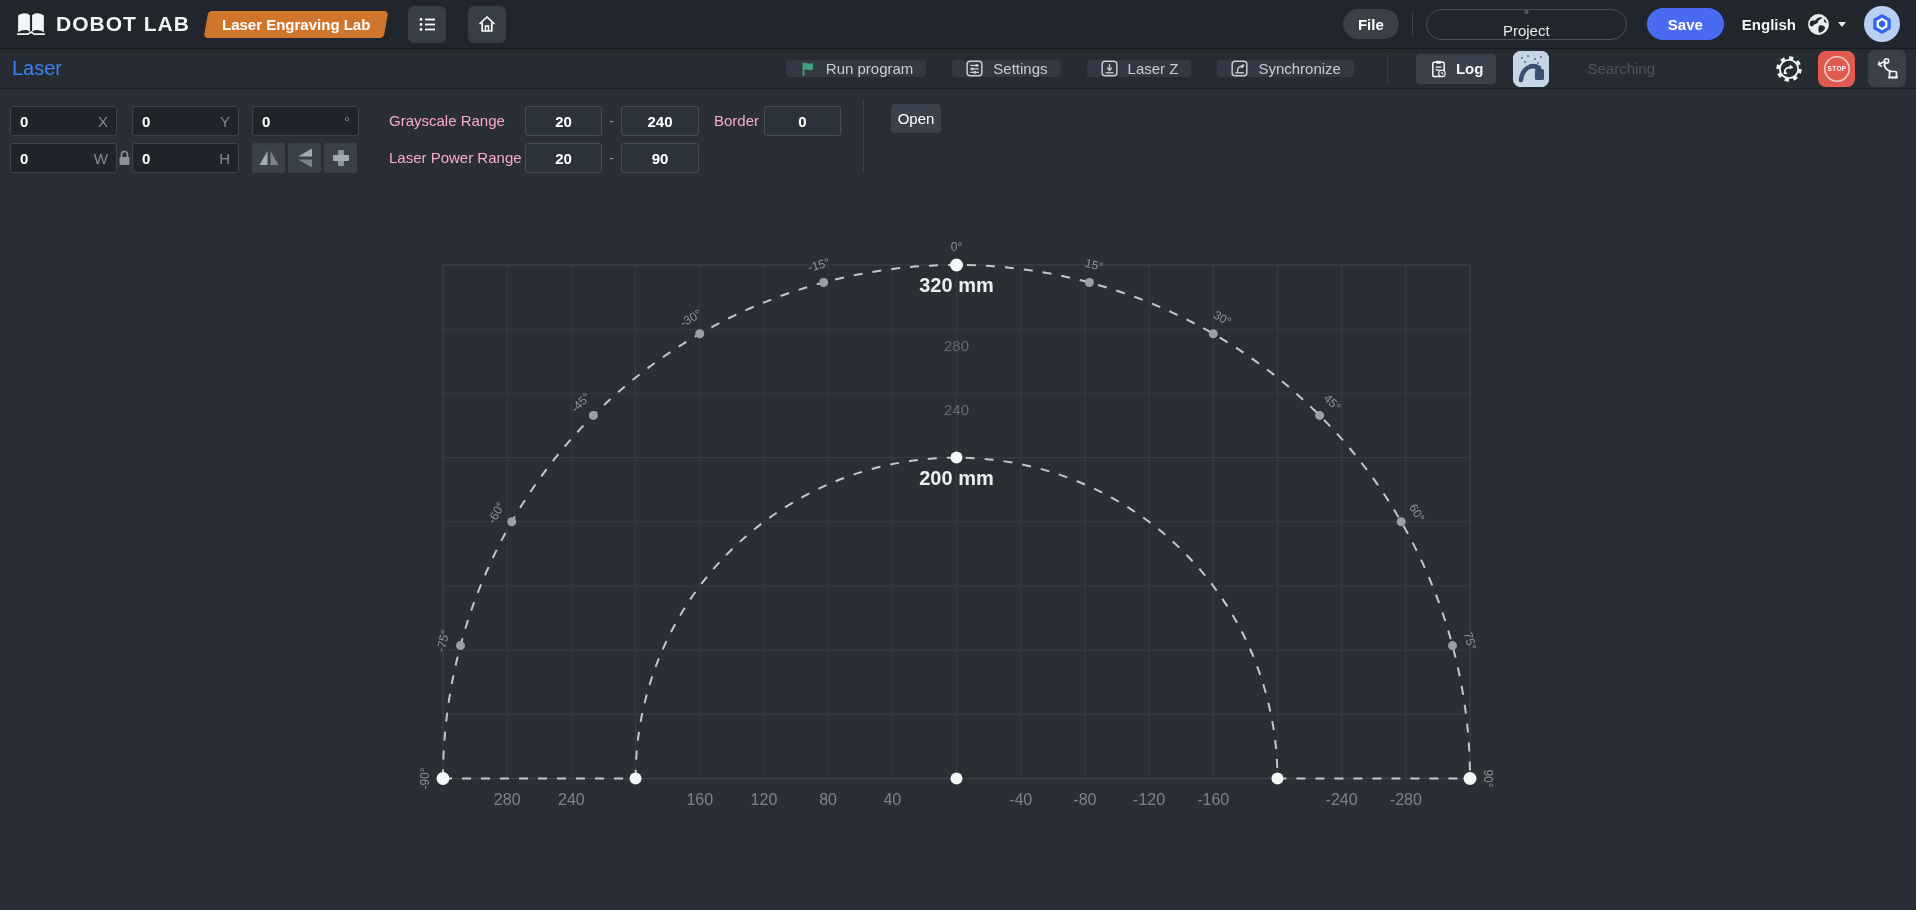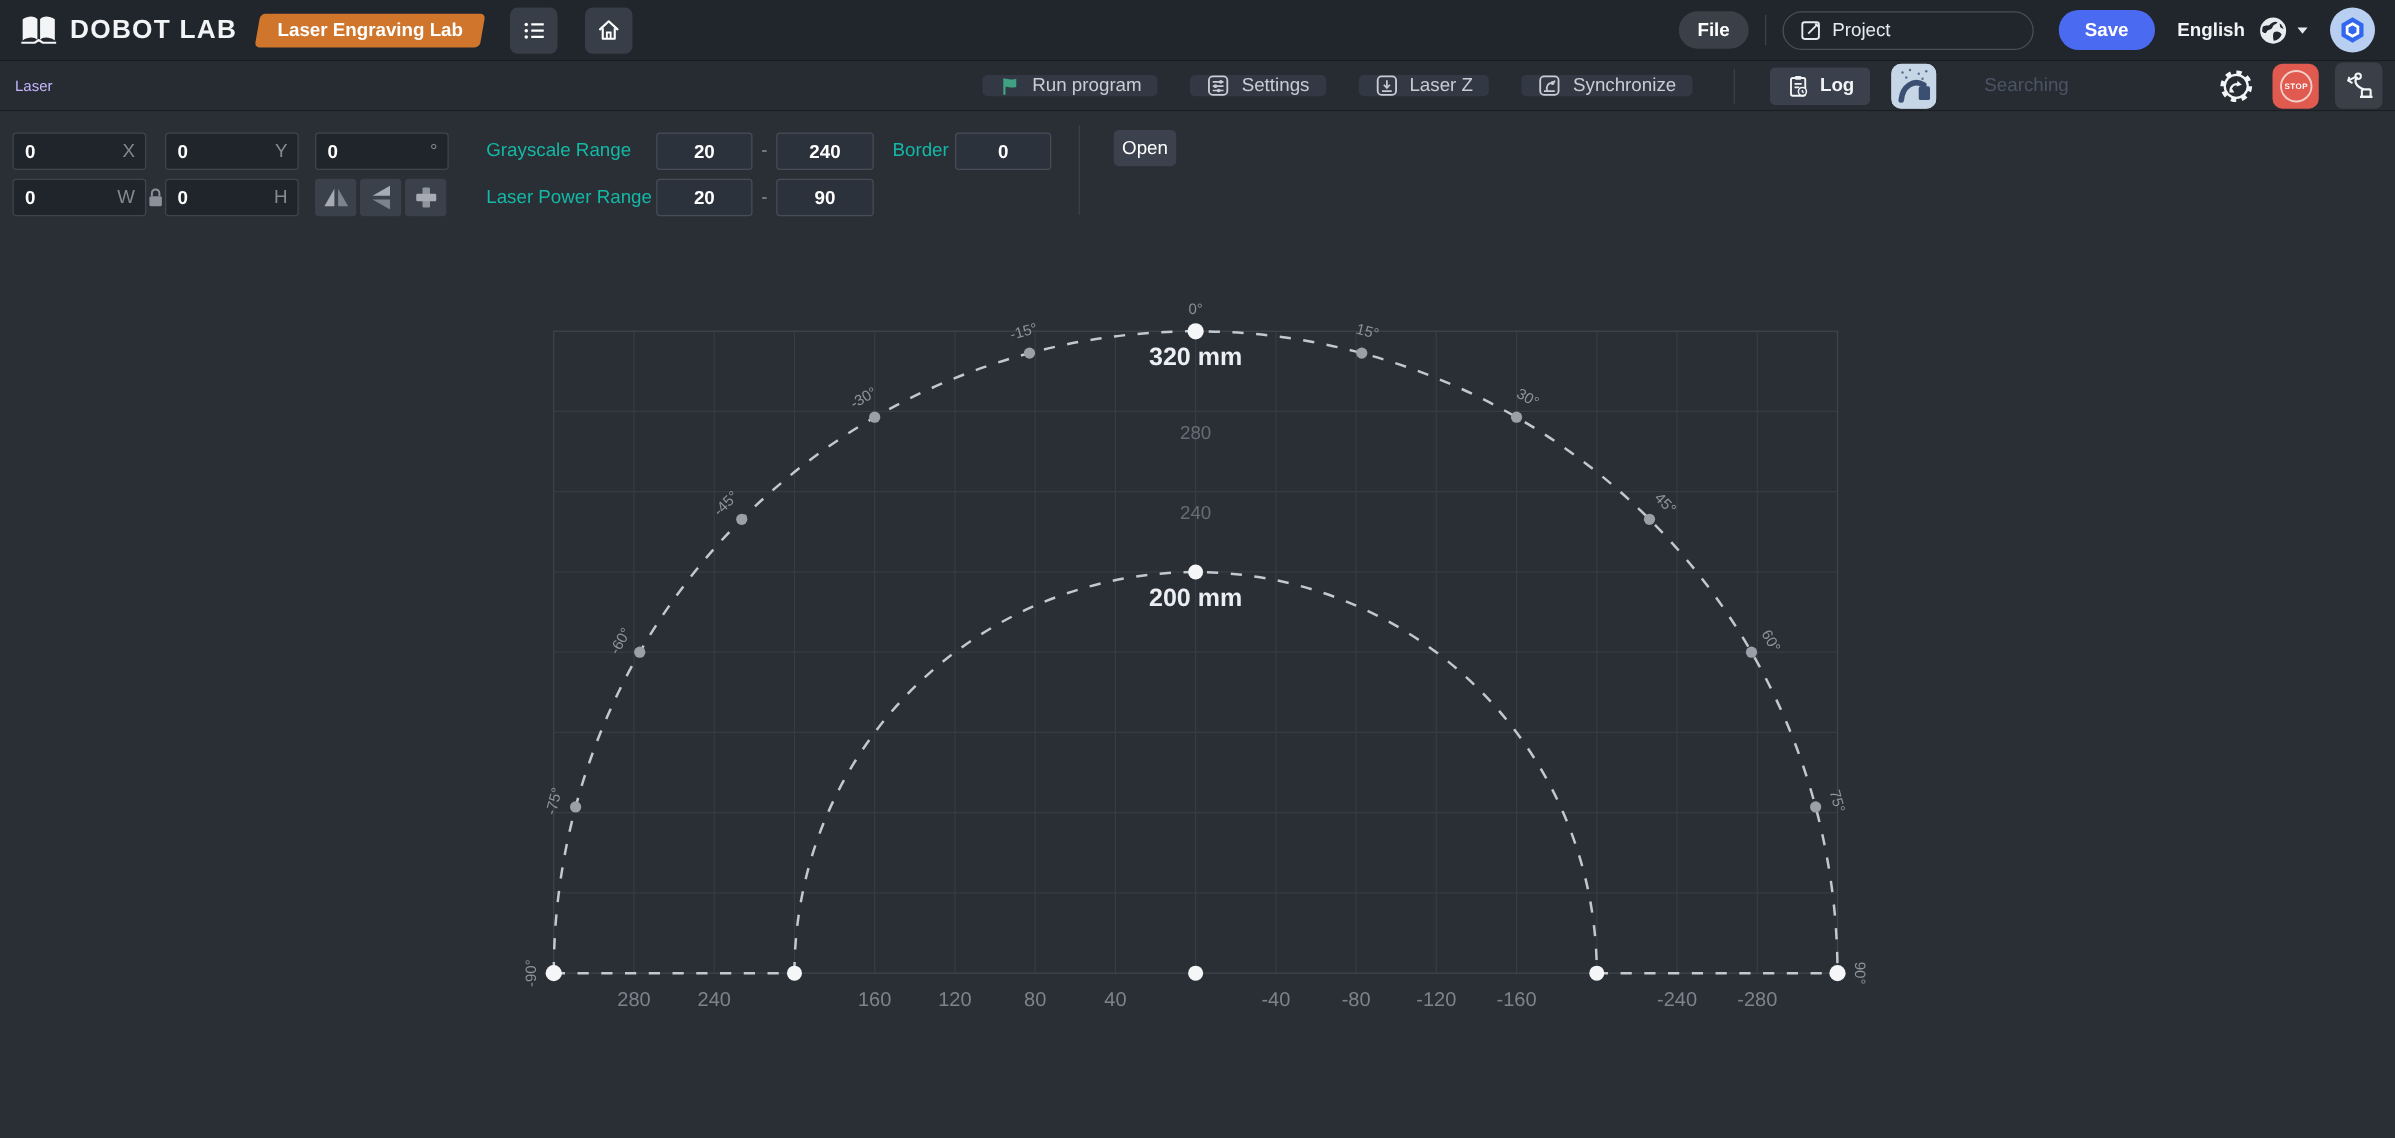--- a/index.html
+++ b/index.html
@@ -15,35 +15,35 @@
            padding:0 16px; border-radius:4px; transform:skewX(-10deg); }
   .badge span { transform:skewX(10deg); font-size:15px; font-weight:700; color:#fff; }
   .icon-btn { width:38px; height:37px; border:none; border-radius:6px; background:#383e47;
               display:flex; align-items:center; justify-content:center; cursor:pointer; }
   .icon-btn.lst { margin-left:22px; } .icon-btn.hm { margin-left:22px; }
   .tb-right { margin-left:auto; display:flex; align-items:center; }
   .pill { height:30px; border:none; border-radius:15px; background:#3a3f48; color:#fff;
           font-size:15px; font-weight:700; padding:0 15px; cursor:pointer;text-align:right; }
   .vdiv-top { width:1px; height:24px; background:#3c424b; margin:0 13px; }
   .project-pill { height:31px; width:201px; border:1px solid #4a505a; border-radius:16px;
-                  display:flex; align-items:center; gap:8px; padding:0 12px; cursor:text; }
+                  display:flex; align-items:center; gap:8px; padding:0 12px; cursor:text;flex-direction:column; }
   .project-pill span { font-size:15px; color:#e8eaed; }
   .save-btn { margin-left:20px; height:32px; padding:0 21px; border:none; border-radius:16px;
               background:#4b6af2; color:#fff; font-size:15px; font-weight:700; cursor:pointer; }
   .lang { margin-left:18px; font-size:15px; font-weight:700; color:#f2f4f6; cursor:pointer; }
   .globe { margin-left:10px; cursor:pointer; }
   .caret { margin-left:7px; width:0; height:0; border-left:4.5px solid transparent;
            border-right:4.5px solid transparent; border-top:5.5px solid #e8eaed; cursor:pointer; }
   .help-circle { margin-left:18px; width:36px; height:36px; border-radius:50%; background:#b9cff2;
                  display:flex; align-items:center; justify-content:center; cursor:pointer; }
 
   
   .menubar { height:40px; background:#272c33; border-bottom:1px solid #1a1e24;
              display:flex; align-items:center; padding:0 10px; }
-  .module-title { font-size:12px; color:#c4b5fd; margin-left:2px; }
+  .module-title { font-size:20px; color:#3b82f6; margin-left:2px; }
   .mb-group { margin-left:auto; display:flex; align-items:center; gap:26px; }
   .mb-btn { height:17px; padding:0 13px; display:flex; align-items:center; gap:9px;
             background:#333944; border:none; border-radius:4px; color:#c9cdd3;
             font-size:15px; cursor:pointer; }
   .vdiv-mb { width:1px; height:28px; background:#3a404a; margin-left:33px; }
   .log-btn { margin-left:28px; height:30px; padding:0 13px; display:flex; align-items:center; gap:8px;
              background:#3a414c; border:none; border-radius:4px; color:#f2f4f6;
              font-size:15px; font-weight:700; cursor:pointer; }
   .thumb { margin-left:17px; width:36px; height:36px; border-radius:8px; background:#c7d6e6;
            display:flex; align-items:center; justify-content:center; cursor:pointer; overflow:hidden; }
@@ -57,21 +57,21 @@
 
   
   .toolbar { position:relative; height:101px; background:#2a2f36; }
   .fld { position:absolute; height:30px; }
   .fld input { width:100%; height:100%; background:#20252c; border:1px solid #3f454f;
                border-radius:3px; color:#fff; font-size:15px; font-weight:700;
                padding:0 24px 0 9px; font-family:inherit; }
   .fld .suffix { position:absolute; right:9px; top:50%; transform:translateY(-50%);
                  font-size:15px; color:#848a93; pointer-events:none; }
   .rng input { background:#2c323c; border:1px solid #474d57; padding:0 9px;text-align:center; }
-  .tb-label { position:absolute; font-size:15px; color:#14b8a6; line-height:30px; }
+  .tb-label { position:absolute; font-size:15px; color:#f9a8d4; line-height:30px; }
   .dash-sep { position:absolute; font-size:15px; color:#8a9099; line-height:30px; }
   .lock { position:absolute; left:118px; top:61px; cursor:pointer; }
   .flip-btn { position:absolute; width:33px; height:30px; background:#3b414b; border:none;
               border-radius:3px; display:flex; align-items:center; justify-content:center; cursor:pointer; }
   .vdiv-tool { position:absolute; left:863px; top:11px; width:1px; height:72px; background:#3a404a; }
   .open-btn { position:absolute; left:891px; top:15px; width:50px; height:29px; background:#3b424d;
               border:none; border-radius:4px; color:#fff; font-size:15px; cursor:pointer; }
 
   
   .canvas { height:720px; background:#2a2f36; }

